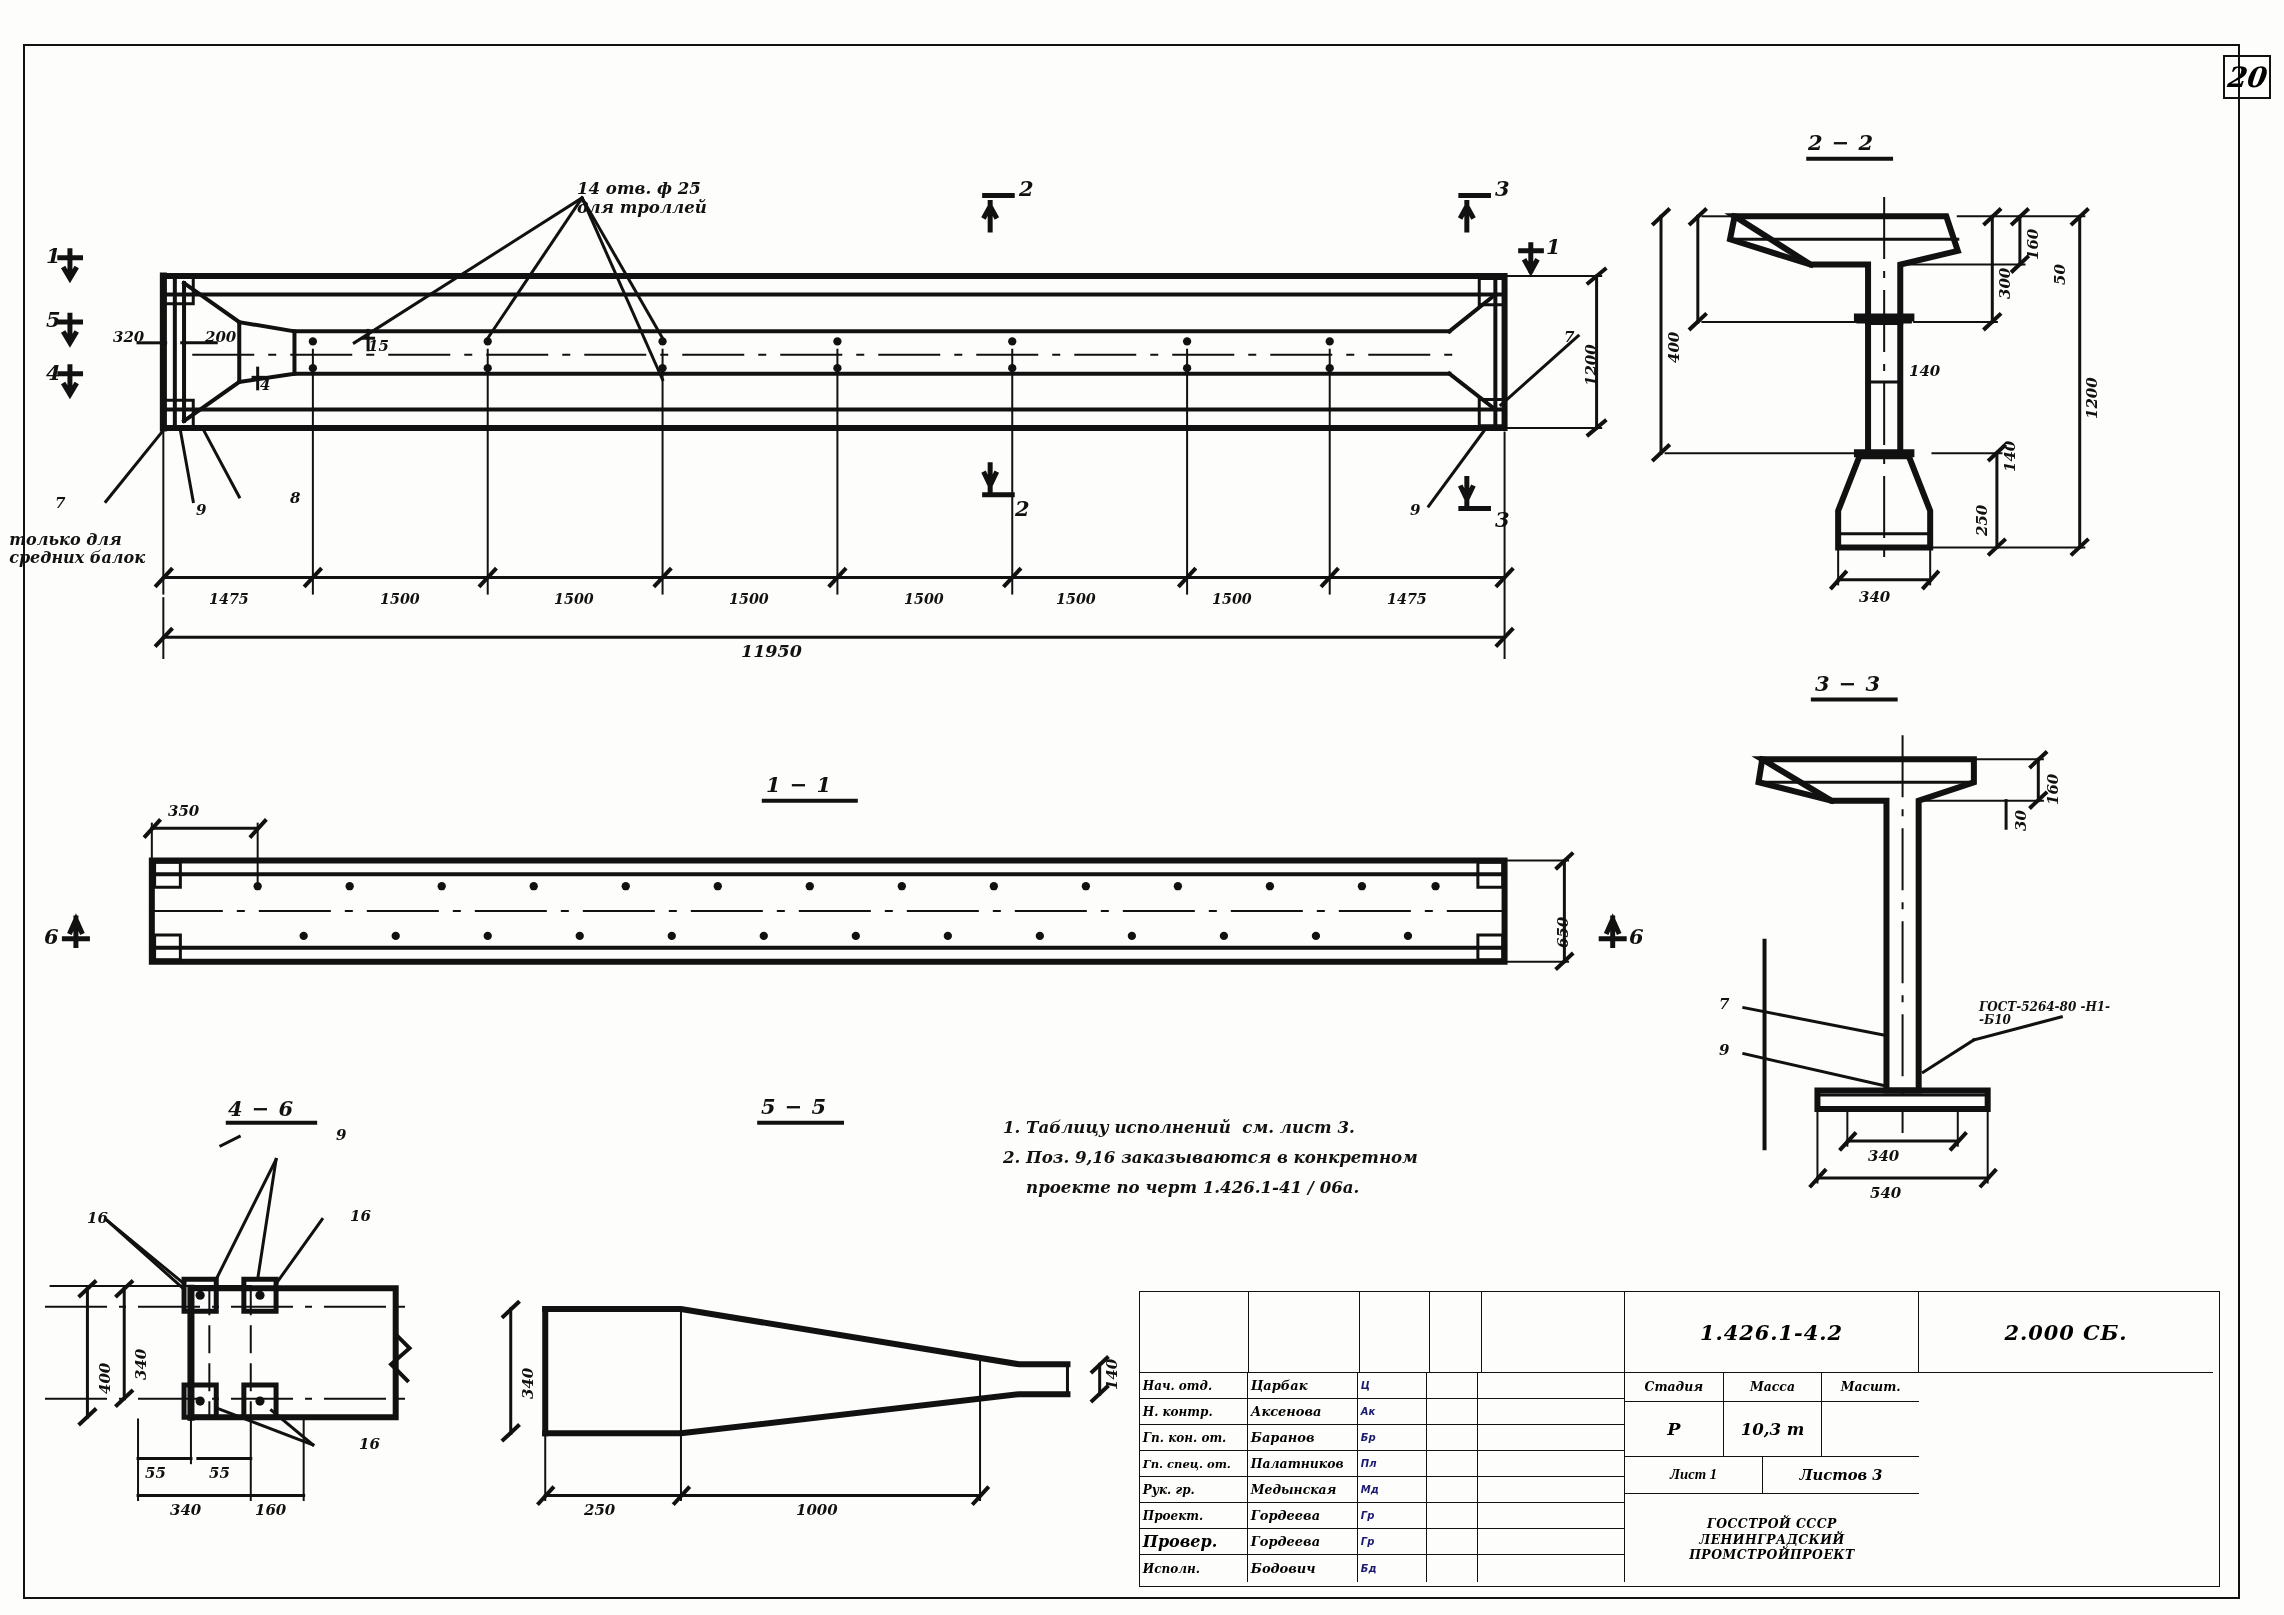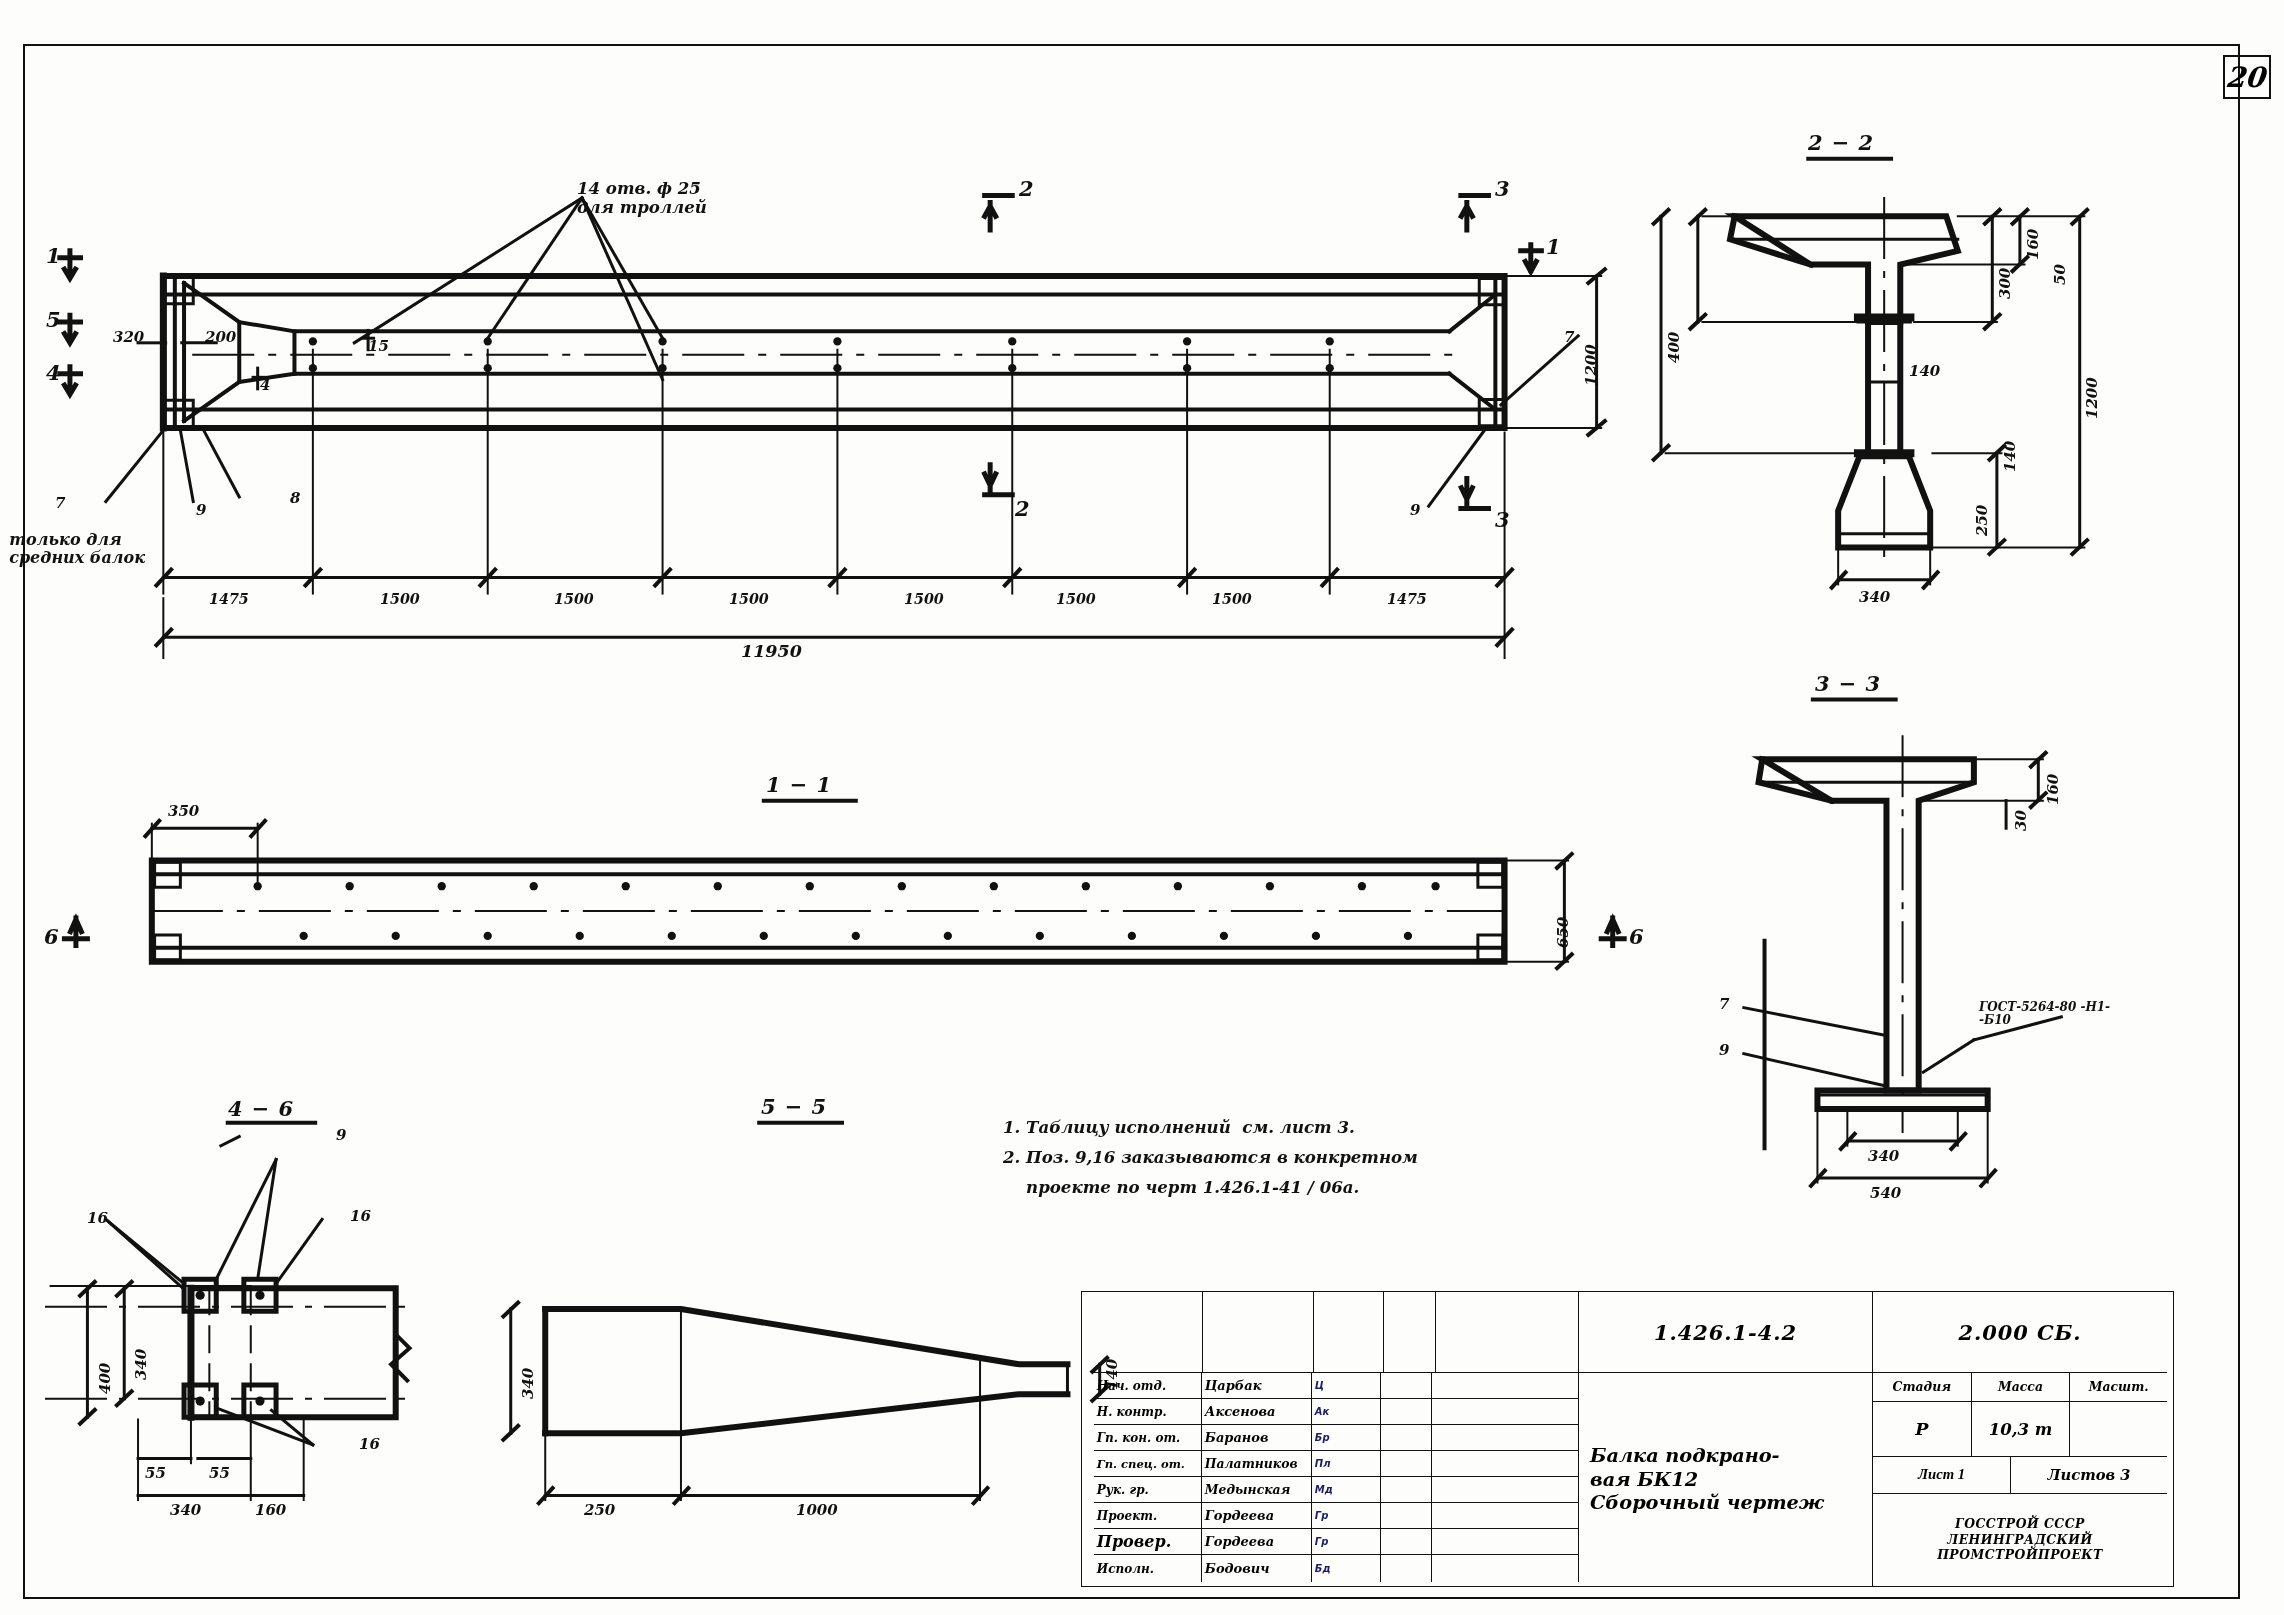--- a/index.html
+++ b/index.html
@@ -23,22 +23,22 @@
   .lbl.dim2{font-size:14.3px;}
   .lbl.sect{font-size:21px;letter-spacing:0.9px;}
   .lbl.note{font-size:16.6px;}
   .lbl.tiny{font-size:12px;}
   .vert{transform:rotate(-90deg);transform-origin:left top;}
 
   svg.ink{position:absolute;left:0;top:0;width:2284px;height:1616px;overflow:visible;}
   svg.ink *{vector-effect:non-scaling-stroke;}
 
   
-  .tblock{position:absolute;left:1081px;top:1291px;width:1079px;height:294px;
-          border:1.8px solid #111;padding-left:12px;}
+  .tblock{position:absolute;left:1139px;top:1291px;width:1079px;height:294px;
+          border:1.8px solid #111;}
   .tb-row{display:flex;}
   .tb-cell{border-right:1.4px solid #111;border-bottom:1.4px solid #111;
            font-family:"DejaVu Serif",serif;font-style:italic;font-weight:bold;
            display:flex;align-items:center;padding:0 2.8px;box-sizing:border-box;}
   .sig{font-family:"DejaVu Sans",sans-serif;font-style:italic;font-size:10px;color:#1a1a6e;}
   .stamp-code{font-size:21px;letter-spacing:0.9px;}
   .stamp-name{font-size:19.3px;line-height:1.22;}
   .gosstroy{font-size:12.4px;text-align:center;line-height:1.25;letter-spacing:0.5px;}
 </style>
 </head>
@@ -545,23 +545,20 @@
         </div>
         <div class="tb-row">
           <div class="tb-cell" style="width:108px;height:27px;font-size:12px;border-bottom:0;">Исполн.</div>
           <div class="tb-cell" style="width:110px;height:27px;font-size:13px;border-bottom:0;">Бодович</div>
           <div class="tb-cell sig" style="width:69px;height:27px;border-bottom:0;">Бд</div>
           <div class="tb-cell" style="width:51px;height:27px;border-bottom:0;"></div>
           <div class="tb-cell" style="width:147px;height:27px;border-bottom:0;border-right:1.4px solid #111;"></div>
         </div>
       </div>
 
-      <div class="tb-cell stamp-name" style="width:294px;height:213px;align-items:center;justify-content:flex-start;padding-left:11px;white-space:pre;border-bottom:0;">Балка подкрано-
-вая БК12
-Сборочный чертеж</div>
 
       <div style="width:294px;">
         <div class="tb-row">
           <div class="tb-cell" style="width:99px;height:28.5px;font-size:12.4px;justify-content:center;">Стадия</div>
           <div class="tb-cell" style="width:99px;height:28.5px;font-size:12.4px;justify-content:center;">Масса</div>
           <div class="tb-cell" style="width:97px;height:28.5px;font-size:12.4px;justify-content:center;border-right:0;">Масшт.</div>
         </div>
         <div class="tb-row">
           <div class="tb-cell" style="width:99px;height:55px;font-size:17.5px;justify-content:center;">Р</div>
           <div class="tb-cell" style="width:99px;height:55px;font-size:16.6px;justify-content:center;">10,3 т</div>

